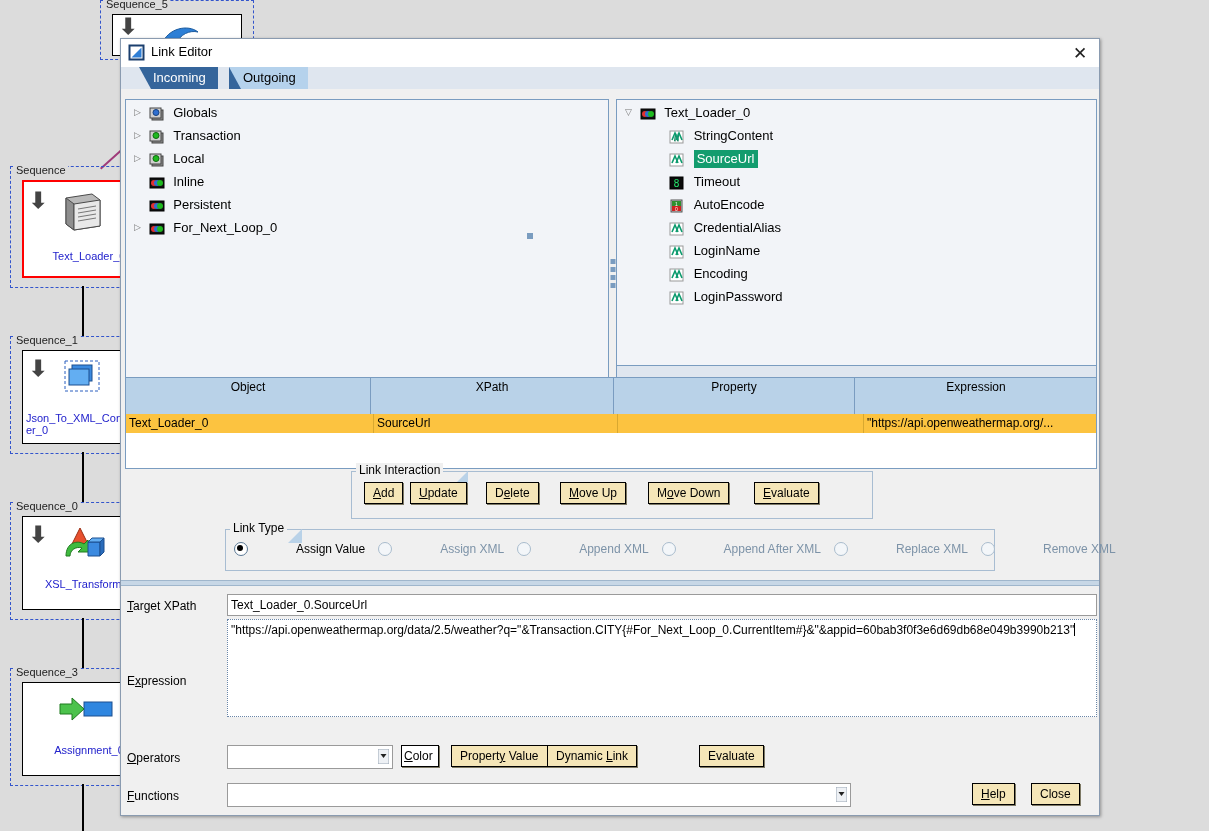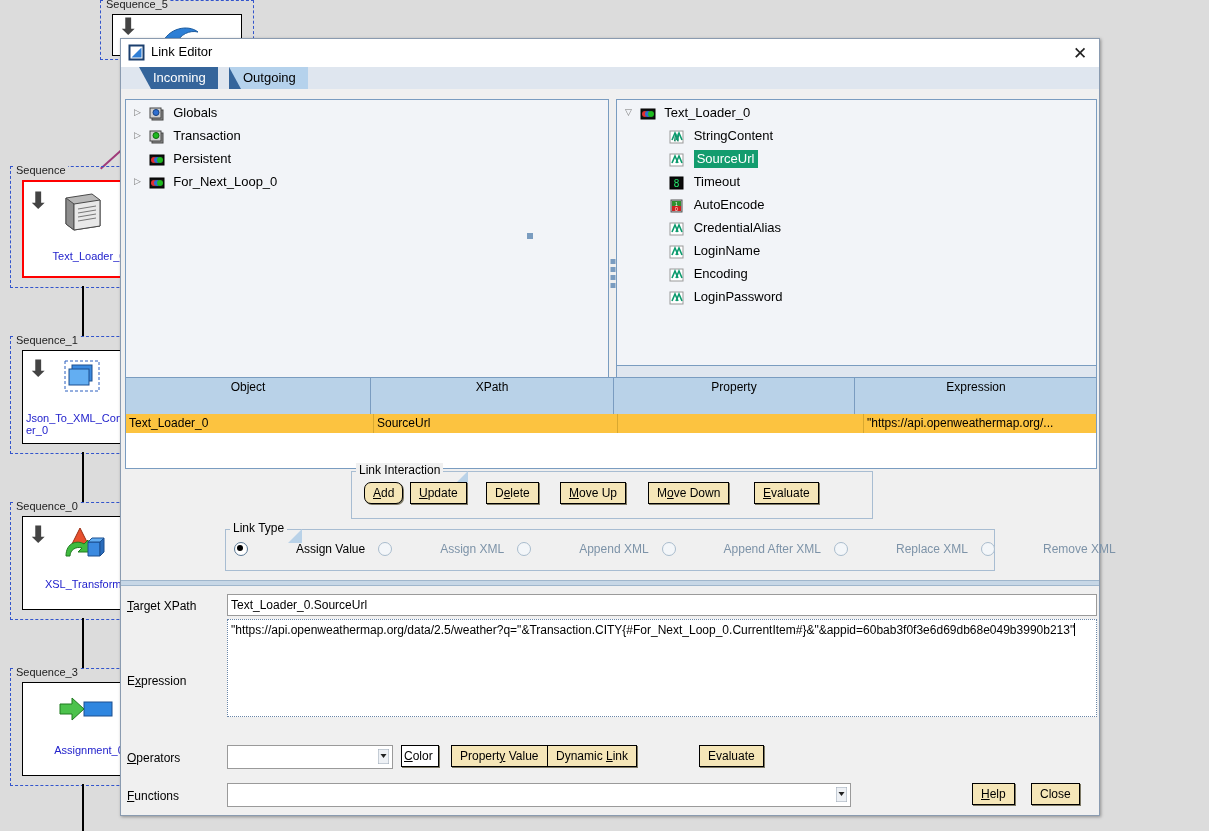--- a/index.html
+++ b/index.html
@@ -228,20 +228,43 @@
       <span class="ico">
         <svg width="16" height="14" viewBox="0 0 16 14">
             <rect x="3" y="3" width="11" height="10" fill="#8d8d8d" stroke="#444"></rect>
             <rect x="1" y="1" width="11" height="10" fill="#cfcfcf" stroke="#444"></rect>
             <circle cx="7" cy="5.5" r="3" fill="#1fb91f" stroke="#0d6b0d"></circle>
           </svg>
       </span>
       <span class="lbl">Transaction</span>
     </div>
     <div class="treerow">
+      <span class="twisty">▷</span>
+      <span class="ico">
+        <svg width="16" height="14" viewBox="0 0 16 14">
+            <rect x="3" y="3" width="11" height="10" fill="#8d8d8d" stroke="#444"></rect>
+            <rect x="1" y="1" width="11" height="10" fill="#cfcfcf" stroke="#444"></rect>
+            <circle cx="7" cy="5.5" r="3" fill="#1fb91f" stroke="#0d6b0d"></circle>
+          </svg>
+      </span>
+      <span class="lbl">Local</span>
+    </div>
+    <div class="treerow">
+      <span class="nospace"></span>
+      <span class="ico">
+        <svg width="16" height="14" viewBox="0 0 16 14">
+            <rect x="1" y="2" width="14" height="10" fill="#111" stroke="#000"></rect>
+            <circle cx="5" cy="7" r="3" fill="#e03030"></circle>
+            <circle cx="8" cy="7" r="3" fill="#2f6fd0"></circle>
+            <circle cx="11" cy="7" r="3" fill="#1fb91f"></circle>
+          </svg>
+      </span>
+      <span class="lbl">Inline</span>
+    </div>
+    <div class="treerow">
       <span class="nospace"></span>
       <span class="ico">
         <svg width="16" height="14" viewBox="0 0 16 14">
             <rect x="1" y="2" width="14" height="10" fill="#111" stroke="#000"></rect>
             <circle cx="5" cy="7" r="3" fill="#e03030"></circle>
             <circle cx="8" cy="7" r="3" fill="#2f6fd0"></circle>
             <circle cx="11" cy="7" r="3" fill="#1fb91f"></circle>
           </svg>
       </span>
       <span class="lbl">Persistent</span>
@@ -384,21 +407,21 @@
       <div style="width:244px;">Text_Loader_0</div>
       <div style="width:240px;">SourceUrl</div>
       <div style="width:242px;"></div>
       <div style="width:242px;">"https://api.openweathermap.org/...</div>
     </div>
   </div>
 
   <div class="groupbox" style="left:230px;top:432px;width:520px;height:46px;">
     <span class="grouptitle">Link Interaction</span>
     <span class="groupflag" style="left:102px;"></span>
-    <button class="btn" style="position:absolute;left:12px;top:10px;border-radius:7px;"><u>A</u>dd</button>
+    <button class="btn" style="position:absolute;left:12px;top:10px;"><u>A</u>dd</button>
     <button class="btn" style="position:absolute;left:58px;top:10px;"><u>U</u>pdate</button>
     <button class="btn" style="position:absolute;left:134px;top:10px;">D<u>e</u>lete</button>
     <button class="btn" style="position:absolute;left:208px;top:10px;"><u>M</u>ove Up</button>
     <button class="btn" style="position:absolute;left:296px;top:10px;">M<u>o</u>ve Down</button>
     <button class="btn" style="position:absolute;left:402px;top:10px;"><u>E</u>valuate</button>
   </div>
 
   <div class="groupbox" style="left:104px;top:490px;width:768px;height:40px;">
     <span class="grouptitle">Link Type</span>
     <span class="groupflag" style="left:62px;"></span>

